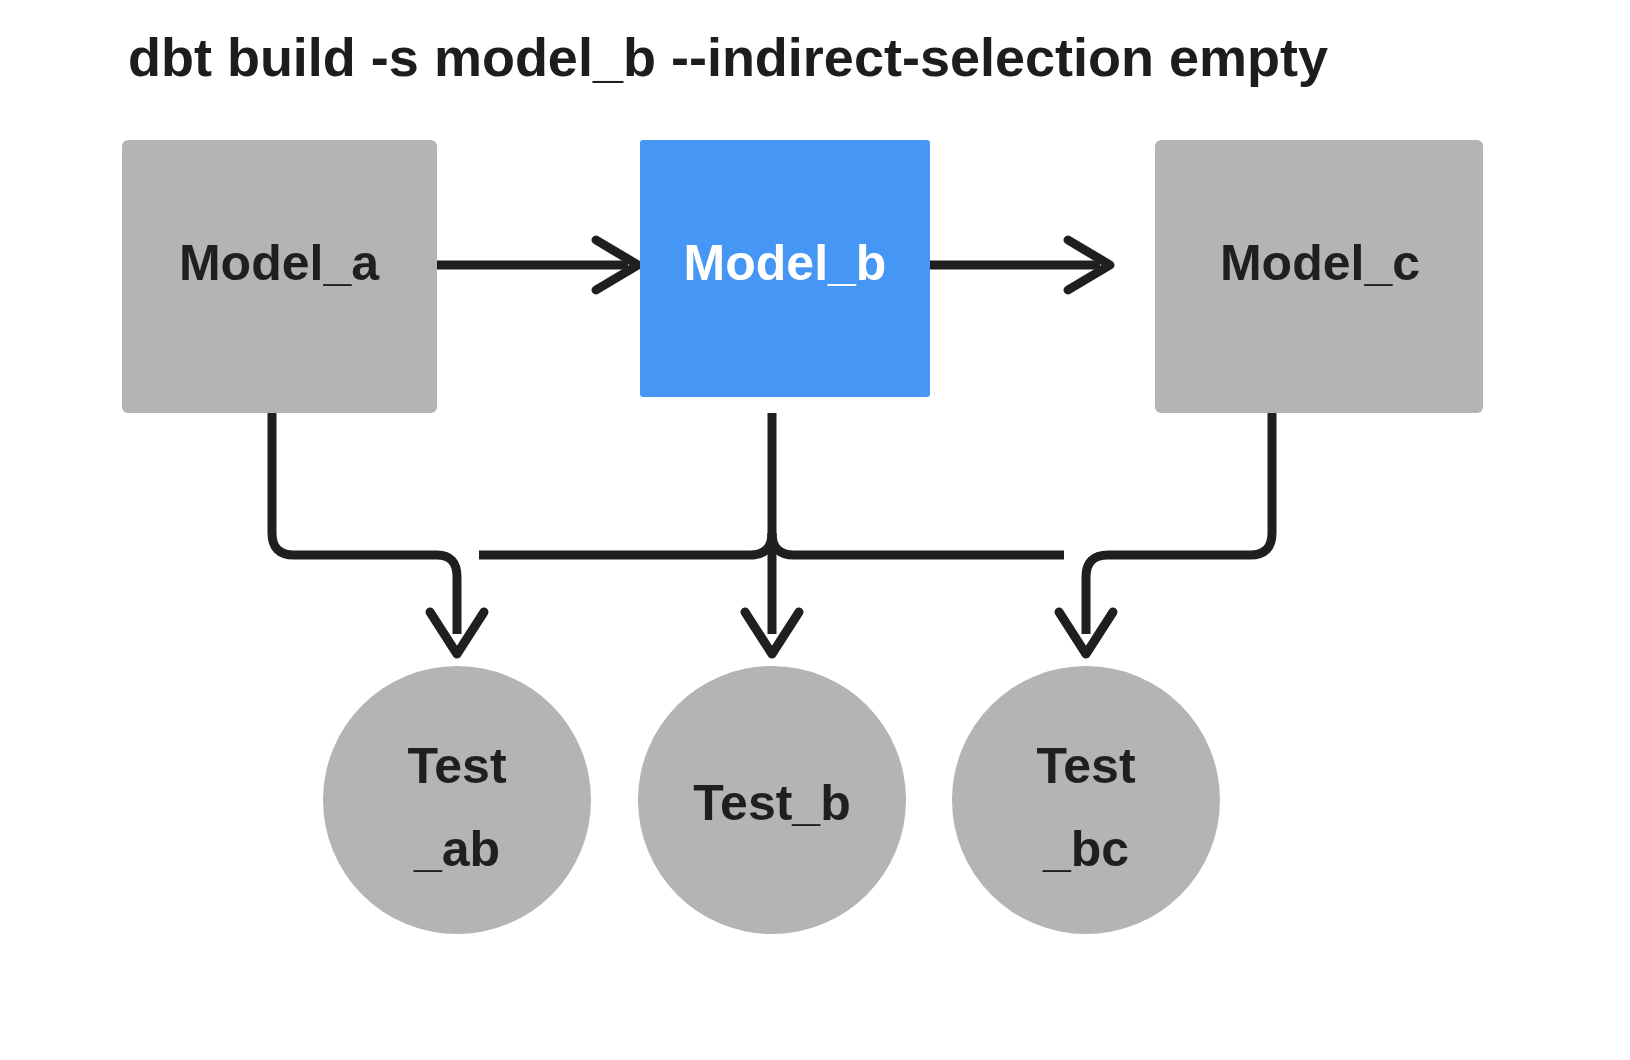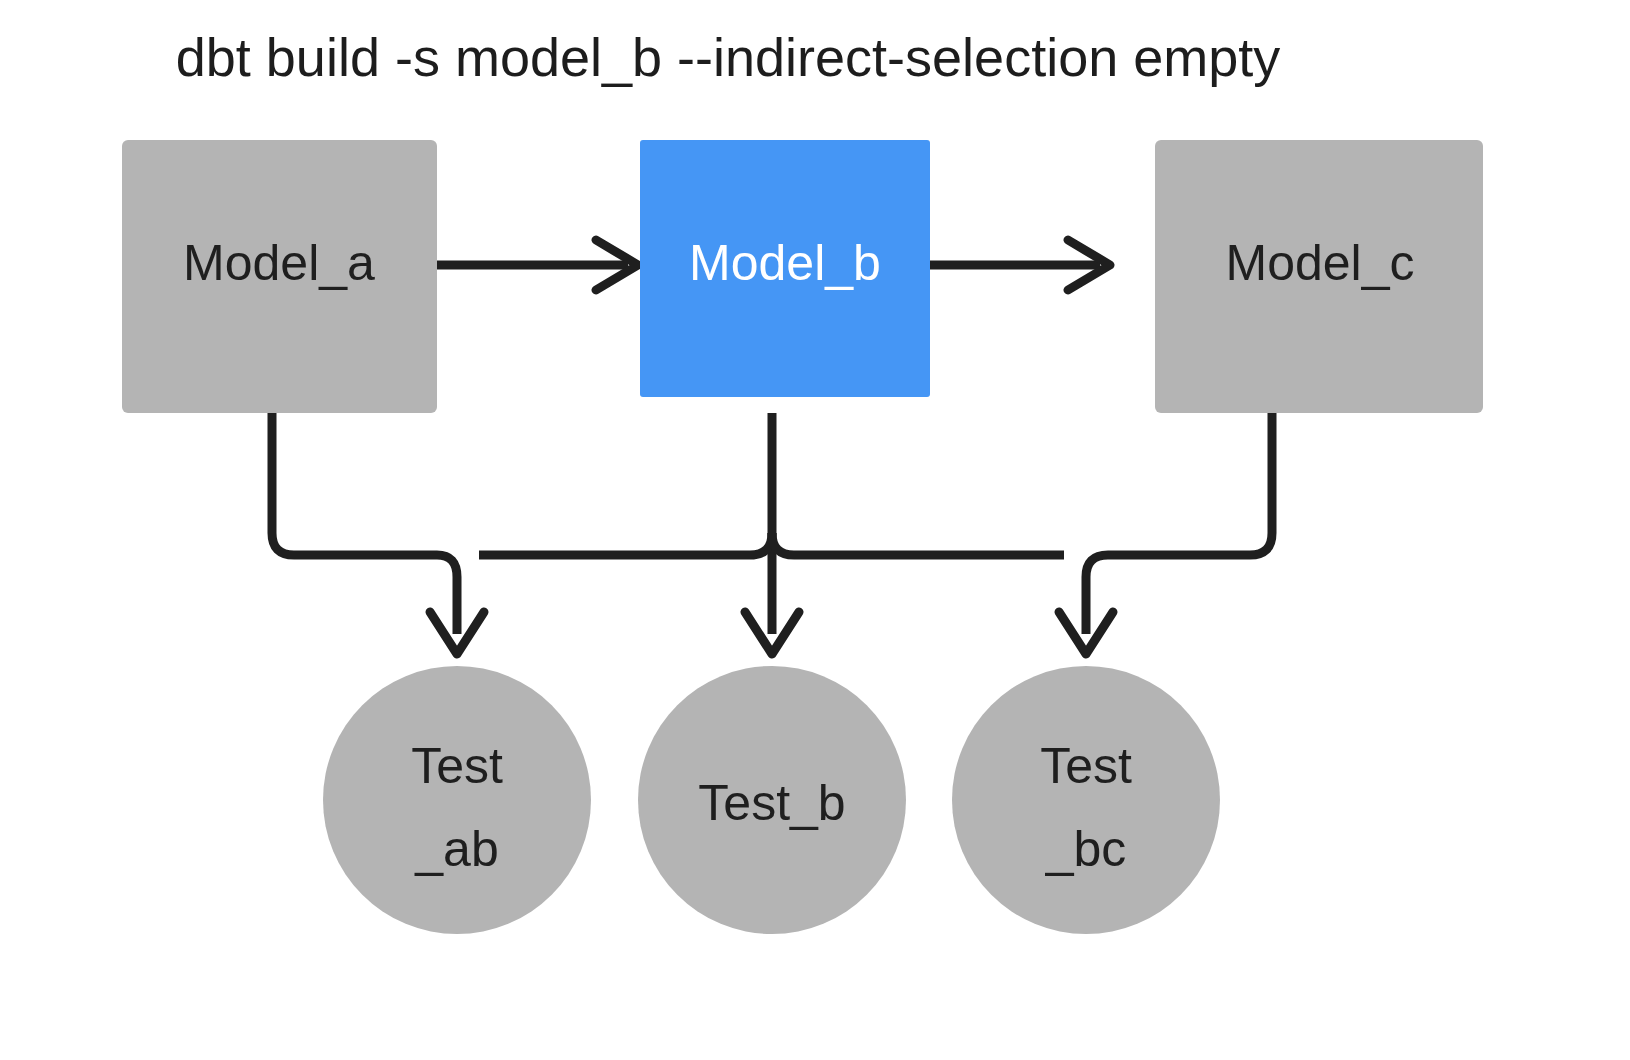--- a/index.html
+++ b/index.html
@@ -11,20 +11,21 @@
     width: 1630px;
     height: 1060px;
     font-family: "Liberation Sans", sans-serif;
     overflow: hidden;
   }
   #diagram-root {
     position: relative;
     width: 1334px;
     height: 1060px;
     background: #ffffff;
+    font-weight: bold;
   }
   svg#dag {
     display: block;
     width: 1630px;
     height: 1060px;
   }
   .node-label {
     font-family: "Liberation Sans", sans-serif;
     font-size: 50px;
     fill: #1f1f1f;

